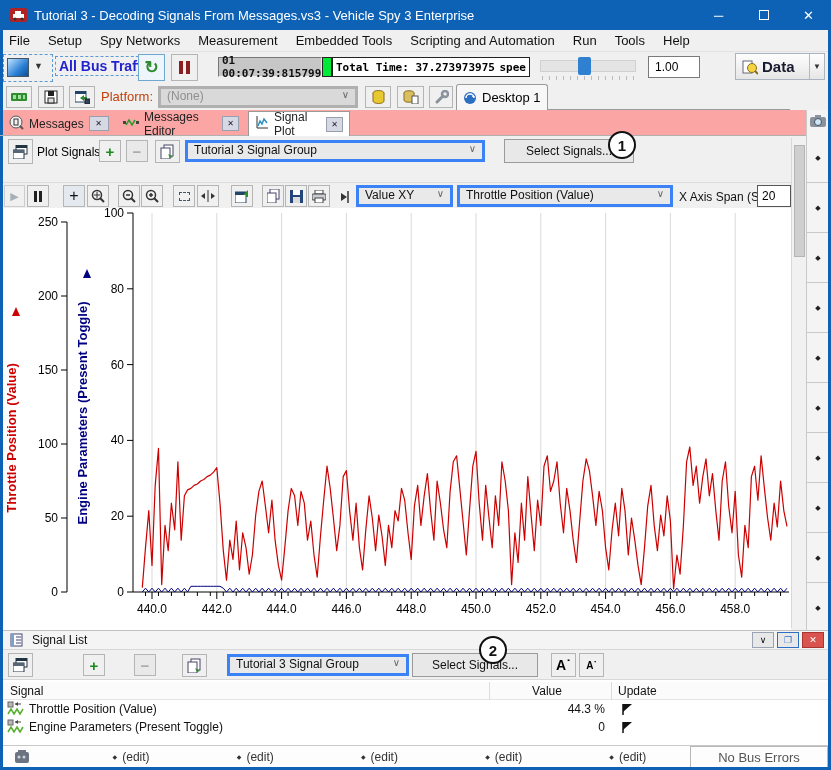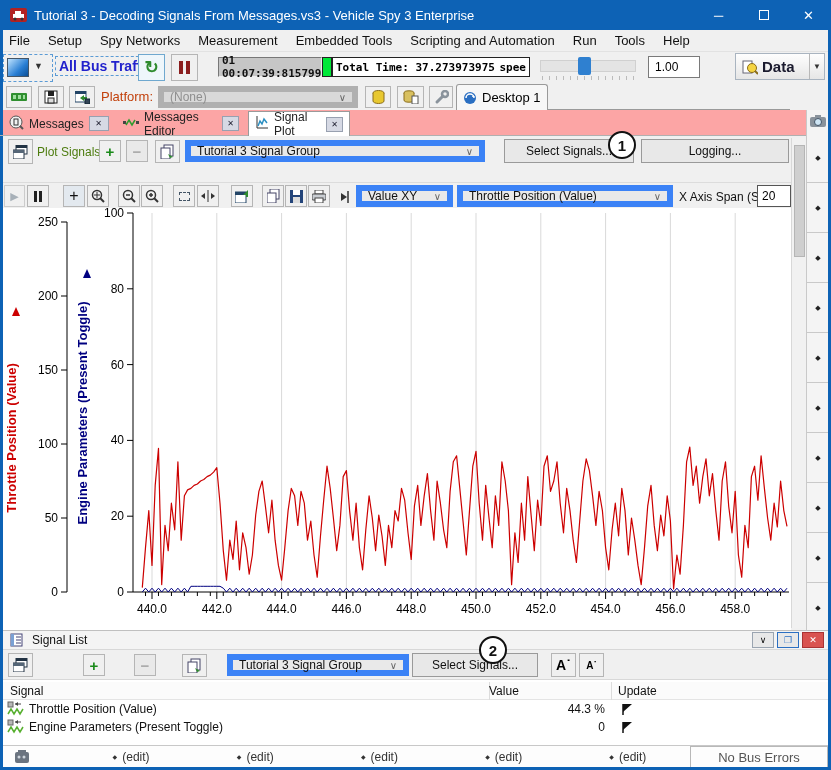--- a/index.html
+++ b/index.html
@@ -9,21 +9,21 @@
   
   #titlebar{left:0;top:0;width:831px;height:30px;background:#0d62b5;display:flex;align-items:center;color:#fff;}
   #apptitle{font-size:13px;margin-left:8px;white-space:nowrap;}
   .winbtn{width:45px;height:30px;display:flex;align-items:center;justify-content:center;color:#fff;font-size:13px;}
   #maxglyph{width:10px;height:10px;border:1px solid #fff;display:inline-block;}
   
   #menubar{left:0;top:30px;width:831px;height:22px;background:#f0f0f0;display:flex;align-items:center;border-bottom:1px solid #e2e2e2;}
   .menuitem{font-size:13px;color:#111;padding:3px 9px;}
   
   .tbtn{background:#f0f0f0;border:1px solid #b5b5b5;display:flex;align-items:center;justify-content:center;}
-  .combo{background:#e9e9e9;border:6px solid #3b82f6;font-size:12px;color:#111;display:flex;align-items:center;padding:0 6px;}
+  .combo{background:#e9e9e9;border:3px solid #3b82f6;font-size:12px;color:#111;display:flex;padding:0 6px;}
   .combo .caret{margin-left:auto;color:#666;font-size:10px;}
   .pushbtn{background:#e8e8e8;border:1px solid #9a9a9a;font-size:12px;color:#111;display:flex;align-items:center;justify-content:center;}
   .mono{font-family:"DejaVu Sans Mono",monospace;}
   
   .doctab{position:absolute;top:2px;height:23px;display:flex;align-items:center;gap:5px;padding:0 6px;font-size:12px;color:#222;}
   .doctab.active{background:#fff;border:1px solid #9a9a9a;border-bottom:none;height:25px;z-index:2;}
   .tabclose{width:20px;height:15px;background:#d6d9e4;border:1px solid #98a0b0;font-size:8px;color:#223;display:flex;align-items:center;justify-content:center;}
   
   .ann{position:absolute;width:28px;height:28px;border:2px solid #111;border-radius:50%;background:#fff;color:#111;font-weight:bold;font-size:15px;display:flex;align-items:center;justify-content:center;z-index:50;}
   
@@ -208,40 +208,39 @@
   <div class="abs" style="left:3px;top:136px;width:788px;height:494px;background:#f0f0f0">
 
     <div class="tbtn abs" style="left:5px;top:3px;width:25px;height:25px">
       <svg width="15" height="14">
           <rect x="3" y="0" width="11" height="9" fill="#fff" stroke="#234"></rect>
           <rect x="3" y="0" width="11" height="3" fill="#234"></rect>
           <rect x="0" y="5" width="11" height="9" fill="#fff" stroke="#234"></rect>
           <rect x="0" y="5" width="11" height="3" fill="#567"></rect>
         </svg>
     </div>
-    <span class="abs" style="left:34px;top:9px;font-size:12px;color:#4d7c0f">Plot Signals</span>
+    <span class="abs" style="left:34px;top:9px;font-size:12px;color:#000000">Plot Signals</span>
     <div class="tbtn abs" style="left:96px;top:4px;width:22px;height:22px">
         <span style="color:#1a8a1a;font-weight:bold;font-size:15px">+</span>
       </div>
     <div class="tbtn abs" style="left:123px;top:4px;width:22px;height:22px;background:#e9e9e9">
         <span style="color:#aaa;font-weight:bold;font-size:15px">−</span>
       </div>
     <div class="tbtn abs" style="left:152px;top:4px;width:25px;height:23px">
       <svg width="15" height="15">
           <rect x="4" y="1" width="9" height="11" fill="#fff" stroke="#446"></rect>
           <rect x="1" y="4" width="9" height="11" fill="#fff" stroke="#446"></rect>
           <path d="M8,10 l5,3 -3,1 z" fill="#2e8b2e"></path>
         </svg>
     </div>
     <div class="combo abs" style="left:182px;top:4px;width:300px;height:22px">
       <span>Tutorial 3 Signal Group</span>
       <span class="caret">∨</span>
     </div>
     <div class="pushbtn abs" style="left:501px;top:3px;width:130px;height:24px">Select Signals...</div>
-    <div class="pushbtn abs" style="left:638px;top:3px;width:148px;height:24px">Logging...</div>
 
     <div class="abs" style="left:0;top:46px;width:788px;height:27px;background:#f0f0f0;border-top:1px solid #dcdcdc">
       <div class="tbtn abs" style="left:1px;top:2px;width:21px;height:22px;border-color:#ccc">
           <span style="color:#a7b0b8;font-size:11px">▶</span>
         </div>
       <div class="tbtn abs" style="left:24px;top:2px;width:22px;height:22px;gap:2px">
           <span style="width:3px;height:11px;background:#222"></span>
           <span style="width:3px;height:11px;background:#222"></span>
         </div>
       <div class="tbtn abs" style="left:60px;top:2px;width:22px;height:22px;background:#e3e9ef">
@@ -514,21 +513,21 @@
           <span style="font-weight:bold;font-size:14px">A˙</span>
         </div>
       <div class="tbtn abs" style="left:576px;top:3px;width:25px;height:24px">
           <span style="font-weight:bold;font-size:10px">A˙</span>
         </div>
     </div>
 
     <div class="abs" style="left:0;top:52px;width:825px;height:18px;background:#fbfbfb;border-bottom:1px solid #e4e4e4;font-size:12px;color:#111">
       <span class="abs" style="left:7px;top:2px">Signal</span>
       <span class="hdrline" style="left:486px"></span>
-      <span class="abs" style="left:486px;top:2px;width:116px;text-align:left">Value</span>
+      <span class="abs" style="left:486px;top:2px;width:116px;text-align:center">Value</span>
       <span class="hdrline" style="left:608px"></span>
       <span class="abs" style="left:615px;top:2px">Update</span>
     </div>
     <div id="slrows">
         <div class="slrow abs" style="top: 70px;">
           <span class="abs" style="left: 4px; top: 1px;"><svg width="18" height="15">
               <rect x="1" y="1" width="5" height="5" fill="#b8b8b8" stroke="#666"></rect>
               <line x1="14" y1="3" x2="8" y2="3" stroke="#444"></line>
               <path d="M8,3 l3,-2 v4 z" fill="#444"></path>
               <polyline points="1,13 4,8 7,13 10,8 13,13 16,8" fill="none" stroke="#58b030" stroke-width="1.5"></polyline>

